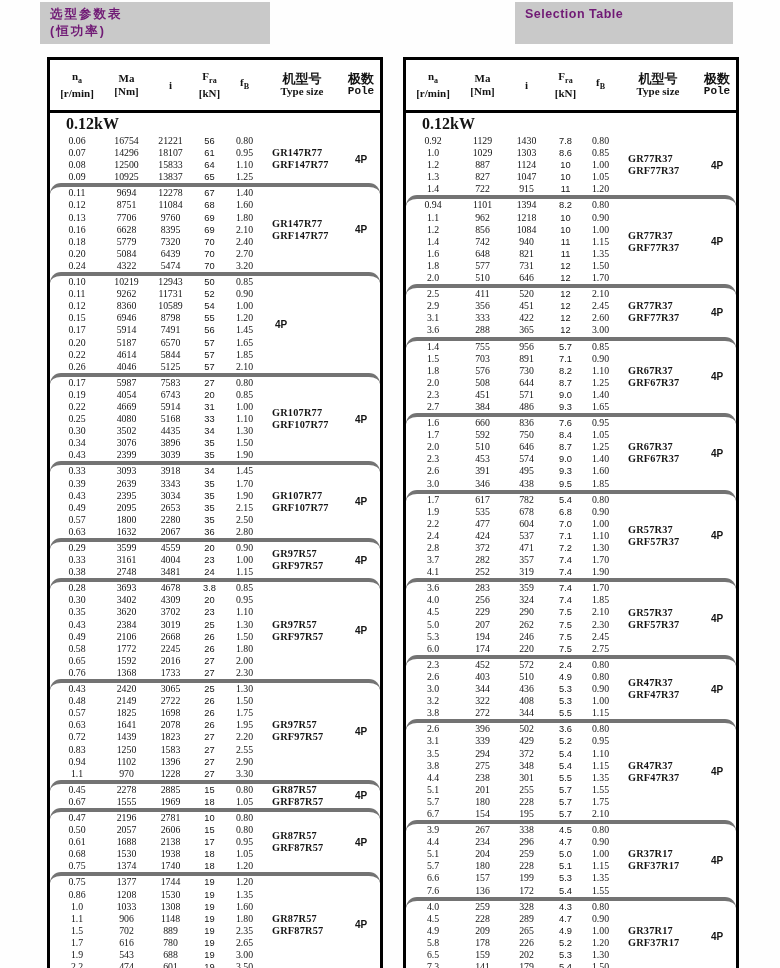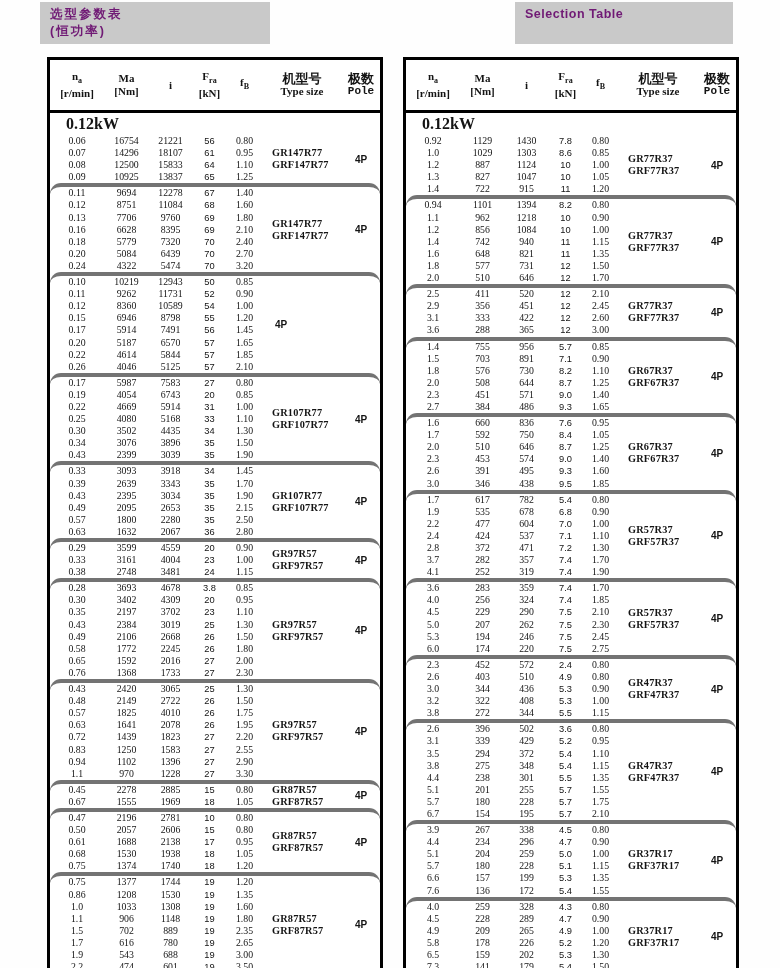--- a/index.html
+++ b/index.html
@@ -396,21 +396,21 @@
               </div>
               <div class="row">
                 <span class="cell c0">0.30</span>
                 <span class="cell c1">3402</span>
                 <span class="cell c2">4309</span>
                 <span class="cell c3">20</span>
                 <span class="cell c4">0.95</span>
               </div>
               <div class="row">
                 <span class="cell c0">0.35</span>
-                <span class="cell c1">2197</span>
+                <span class="cell c1">3620</span>
                 <span class="cell c2">3702</span>
                 <span class="cell c3">23</span>
                 <span class="cell c4">1.10</span>
               </div>
               <div class="row">
                 <span class="cell c0">0.43</span>
                 <span class="cell c1">2384</span>
                 <span class="cell c2">3019</span>
                 <span class="cell c3">25</span>
                 <span class="cell c4">1.30</span>
@@ -462,21 +462,21 @@
               <div class="row">
                 <span class="cell c0">0.48</span>
                 <span class="cell c1">2149</span>
                 <span class="cell c2">2722</span>
                 <span class="cell c3">26</span>
                 <span class="cell c4">1.50</span>
               </div>
               <div class="row">
                 <span class="cell c0">0.57</span>
                 <span class="cell c1">1825</span>
-                <span class="cell c2">4010</span>
+                <span class="cell c2">1698</span>
                 <span class="cell c3">26</span>
                 <span class="cell c4">1.75</span>
               </div>
               <div class="row">
                 <span class="cell c0">0.63</span>
                 <span class="cell c1">1641</span>
                 <span class="cell c2">2078</span>
                 <span class="cell c3">26</span>
                 <span class="cell c4">1.95</span>
               </div>

